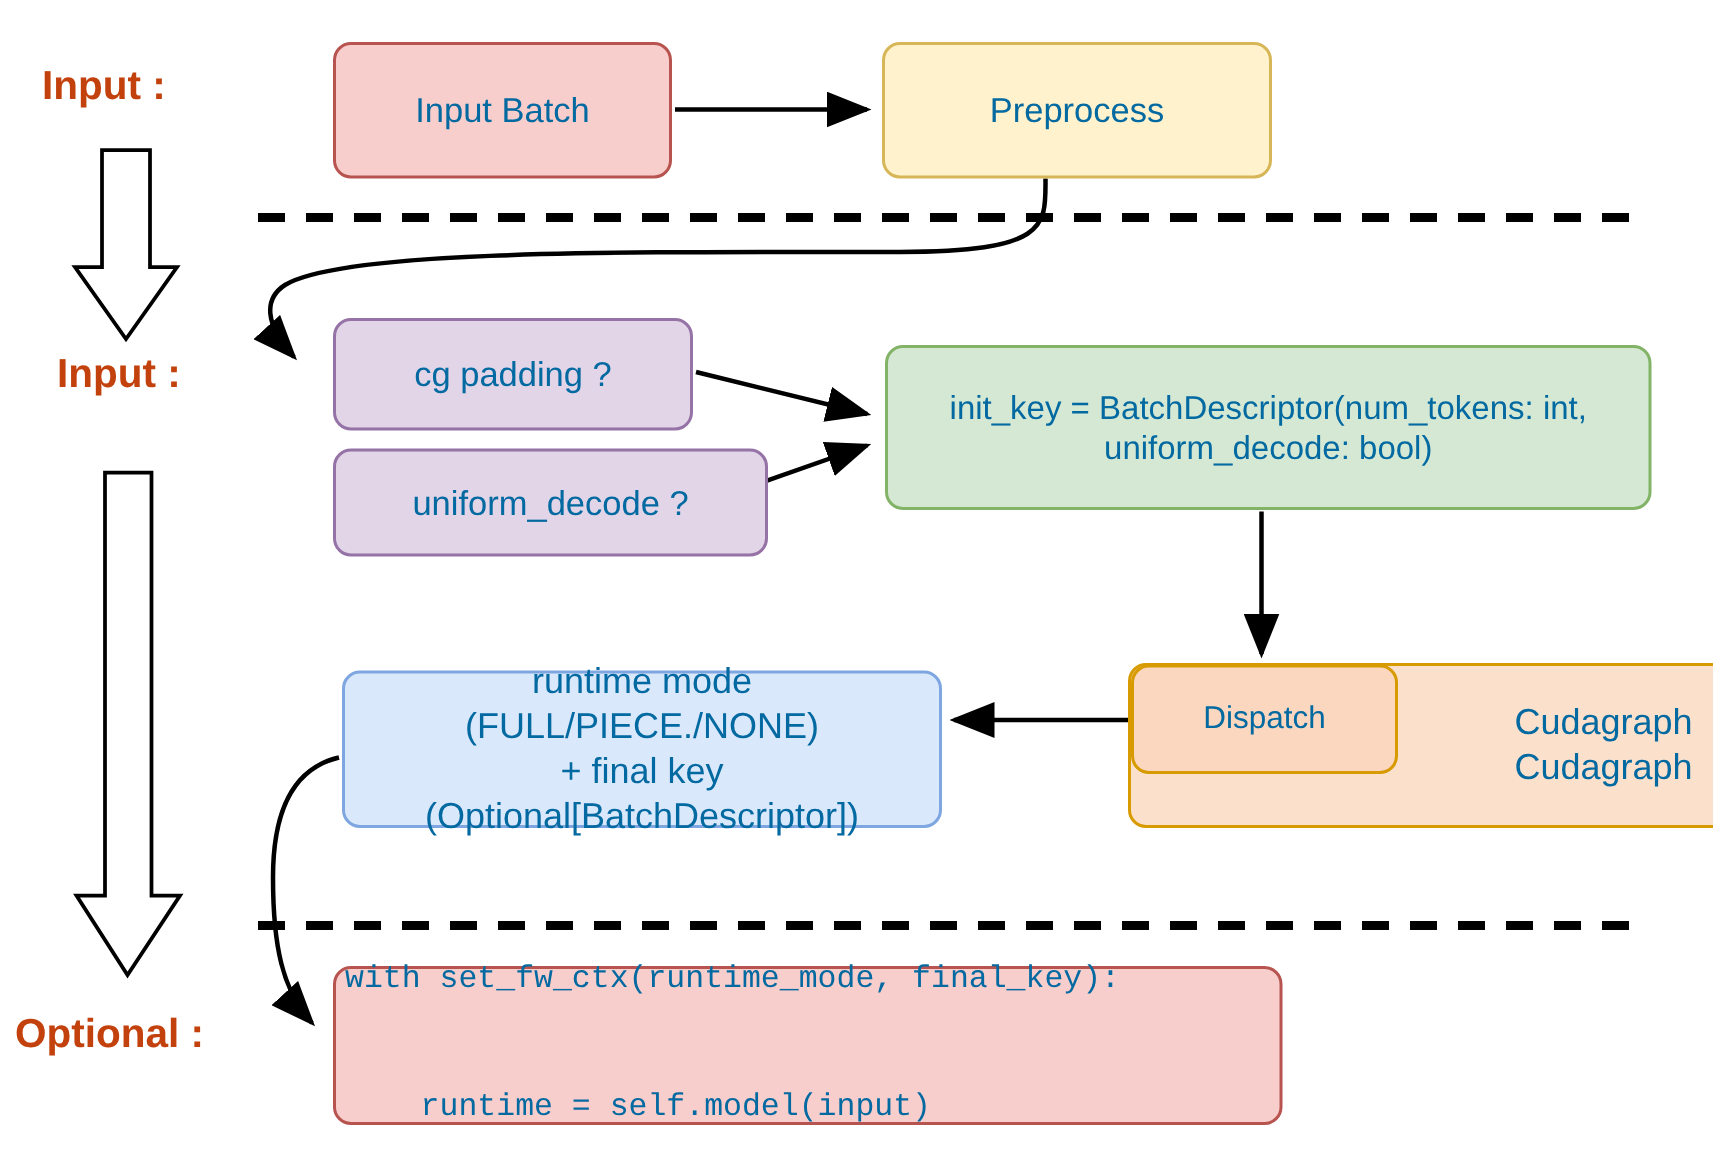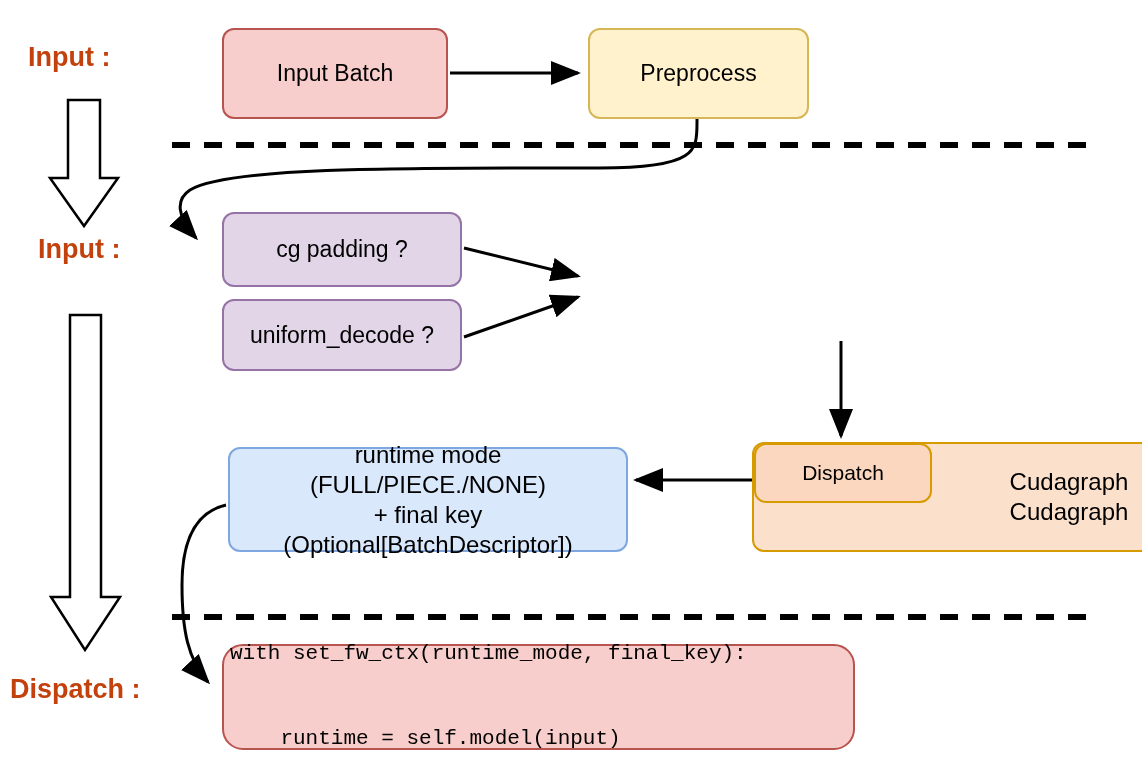--- a/index.html
+++ b/index.html
@@ -28,50 +28,50 @@
   .node {
     position: absolute;
     box-sizing: border-box;
     display: flex;
     align-items: center;
     justify-content: center;
     text-align: center;
     border-radius: 12px;
     border-style: solid;
     border-width: 2px;
-    color: #000000;
+    color: #0369a1;
     line-height: 1.25;
   }
   .stage-label {
     position: absolute;
     font-weight: bold;
     font-size: 27px;
     color: #c2410c;
     letter-spacing: 0px;
     white-space: nowrap;
   }
 
   
   #node-input-batch {
     left: 222px; top: 28px; width: 226px; height: 91px;
     background: #f8cecc; border-color: #b85450;
     font-size: 23px;
   }
   #node-preprocess {
-    left: 588px; top: 28px; width: 221px; height: 91px;
+    left: 588px; top: 28px; width: 260px; height: 91px;
     background: #fff2cc; border-color: #d6b656;
     font-size: 23px;
   }
   #node-cg-padding {
     left: 222px; top: 212px; width: 240px; height: 75px;
     background: #e1d5e7; border-color: #9673a6;
     font-size: 23px;
   }
   #node-uniform-decode {
-    left: 222px; top: 299px; width: 240px; height: 72px;
+    left: 222px; top: 299px; width: 290px; height: 72px;
     background: #e1d5e7; border-color: #9673a6;
     font-size: 23px;
   }
   #node-init-key {
     left: 590px; top: 230px; width: 511px; height: 110px;
     background: #d5e8d4; border-color: #82b366;
     font-size: 22px;
     padding: 0 10px;
   }
   #node-cudagraph-dispatcher {
@@ -80,21 +80,21 @@
     font-size: 24px;
     justify-content: flex-end;
     align-items: center;
     padding-right: 16px;
   }
   #node-cudagraph-dispatcher .dispatcher-label {
     width: 160px;
     text-align: center;
   }
   #node-dispatch {
-    left: 754px; top: 443px; width: 178px; height: 60px;
+    left: 754px; top: 443px; width: 178px; height: 73px;
     background: #fad7be; border-color: #d79b00;
     font-size: 21px;
     z-index: 3;
   }
   #node-runtime-mode {
     left: 228px; top: 447px; width: 400px; height: 105px;
     background: #dae8fc; border-color: #7ea6e0;
     font-size: 24px;
     padding: 0 8px;
   }
@@ -102,21 +102,20 @@
     left: 222px; top: 644px; width: 633px; height: 106px;
     background: #f8cecc; border-color: #b85450;
     font-family: "Liberation Mono", "DejaVu Sans Mono", monospace;
     font-size: 21px;
     justify-content: flex-start;
     align-items: center;
     text-align: left;
     padding-left: 6px;
     white-space: pre;
     line-height: 1.35;
-    border-radius: 21px;
   }
   #label-input { left: 28px; top: 42px; }
   #label-plan  { left: 38px; top: 234px; }
   #label-execute { left: 10px; top: 674px; }
 </style>
 </head>
 <body>
 
 <div id="canvas">
 
@@ -145,38 +144,44 @@
 
     <line x1="841" y1="341" x2="841" y2="436" stroke="#000000" stroke-width="3" marker-end="url(#arrowhead)"></line>
 
     <line x1="752" y1="480" x2="636" y2="480" stroke="#000000" stroke-width="3" marker-end="url(#arrowhead)"></line>
 
     <path d="M226,505 C196,512 182,540 182,585 C182,630 188,660 208,682" fill="none" stroke="#000000" stroke-width="3" marker-end="url(#arrowhead)"></path>
   </svg>
 
   <div class="stage-label" id="label-input">Input :</div>
   <div class="stage-label" id="label-plan">Input :</div>
-  <div class="stage-label" id="label-execute">Dispatch :</div>
+  <div class="stage-label" id="label-execute">Optional :</div>
 
   <div class="node" id="node-input-batch">
     <span>Input Batch</span>
   </div>
 
   <div class="node" id="node-preprocess">
     <span>Preprocess</span>
   </div>
 
   <div class="node" id="node-cg-padding">
     <span>cg padding ?</span>
   </div>
 
   <div class="node" id="node-uniform-decode">
     <span>uniform_decode ?</span>
   </div>
 
+  <div class="node" id="node-init-key">
+    <div>
+      <div>init_key = BatchDescriptor(num_tokens: int,</div>
+      <div>uniform_decode: bool)</div>
+    </div>
+  </div>
 
   <div class="node" id="node-cudagraph-dispatcher">
     <div class="dispatcher-label">
       <div>Cudagraph</div>
       <div>Cudagraph</div>
     </div>
   </div>
 
   <div class="node" id="node-dispatch">
     <span>Dispatch</span>

